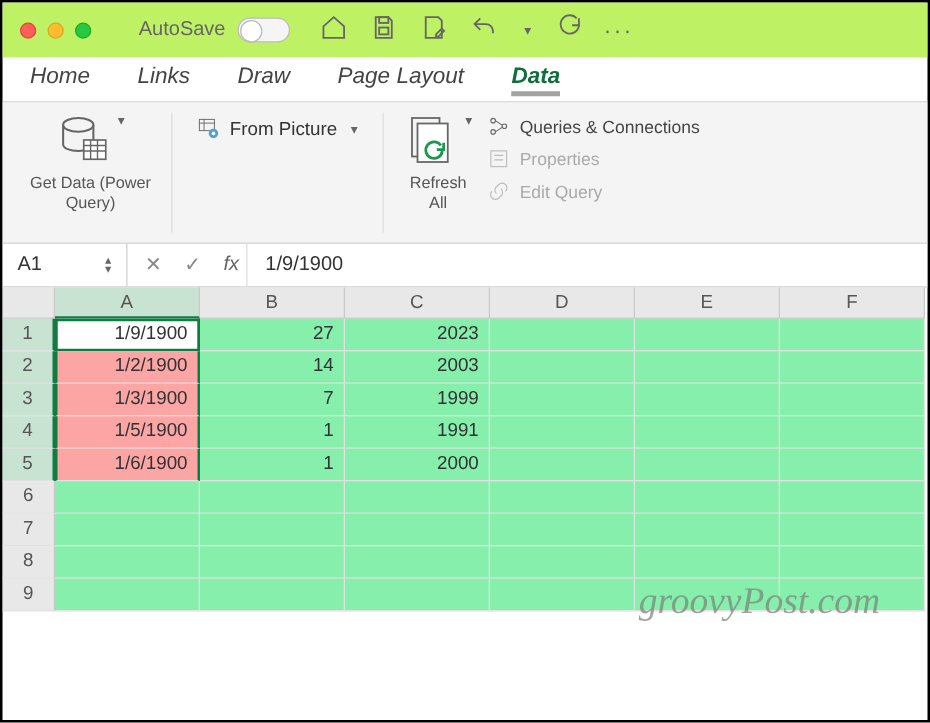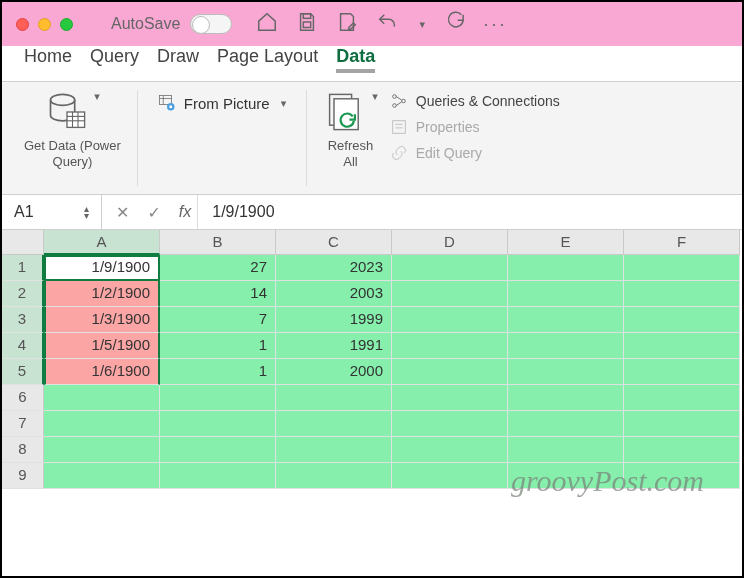--- a/index.html
+++ b/index.html
@@ -1,33 +1,33 @@
 <!DOCTYPE html>
 <html><head>
 <meta charset="utf-8">
 <style>
 * { margin: 0; padding: 0; box-sizing: border-box; font-family: -apple-system, "Segoe UI", sans-serif; }
 body { background: #fff; width: 744px; height: 578px; overflow: hidden; border: 2px solid #000; }
 
 
-.titlebar { height: 44px; display: flex; align-items: center; padding: 0 14px; gap: 8px; background: #f9a8d4; }
+.titlebar { height: 44px; display: flex; align-items: center; padding: 0 14px; gap: 8px; background: #bef264; }
 .traffic { display: flex; gap: 9px; }
 .traffic span { width: 13px; height: 13px; border-radius: 50%; display: inline-block; }
 .dot-red { background: #ff5f56; border: 1px solid #e0443e; }
 .dot-yellow { background: #ffbd2e; border: 1px solid #dea123; }
 .dot-green { background: #27c93f; border: 1px solid #1aab29; }
 .autosave { margin-left: 30px; display: flex; align-items: center; gap: 10px; color: #666; font-size: 16px; }
 .toggle { width: 42px; height: 20px; border-radius: 12px; border: 1px solid #bbb; position: relative; background: #f5f5f5; }
 .toggle::after { content: ""; position: absolute; width: 16px; height: 16px; border-radius: 50%; background: #fff; border: 1px solid #bbb; top: 1px; left: 1px; }
 .tb-icons { display: flex; gap: 18px; margin-left: 16px; align-items: center; }
 .tb-icons svg { width: 22px; height: 22px; }
 .tb-icons .more { letter-spacing: 2px; color: #666; font-size: 18px; }
 
 
-.tabs { height: 36px; display: flex; align-items: flex-start; gap: 18px; padding: 0 22px; font-size: 18px; color: #444; border-bottom: 1px solid #d0d0d0; }
+.tabs { height: 36px; display: flex; align-items: center; gap: 38px; padding: 0 22px; font-size: 18px; color: #444; border-bottom: 1px solid #d0d0d0; font-style: italic; }
 .tab { padding-bottom: 6px; cursor: pointer; }
 .tab.active { color: #0f6e3f; font-weight: 700; border-bottom: 4px solid #a3a3a3; padding-bottom: 2px; }
 
 
 .ribbon { height: 112px; background: #f4f4f4; display: flex; padding: 8px 14px; align-items: stretch; }
 .group { display: flex; flex-direction: column; align-items: center; justify-content: flex-start; padding: 0 8px; gap: 2px; }
 .group.sep { border-right: 1px solid #dcdcdc; padding-right: 16px; margin-right: 8px; }
 .big-icon { width: 44px; height: 44px; }
 .group-label { font-size: 13px; color: #555; text-align: center; margin-top: 2px; line-height: 1.2; }
 .chev { font-size: 11px; color: #666; margin-left: 3px; }
@@ -92,21 +92,21 @@
     <span><svg viewBox="0 0 24 24" fill="none" stroke="#666" stroke-width="1.6">
           <path d="M20 4a8 8 0 1 0 2 6"></path>
           <path d="M22 4v6h-6"></path>
         </svg></span>
     <span class="more">···</span>
   </div>
 </div>
 
 <div class="tabs" id="tabs">
     <div class="tab">Home</div>
-    <div class="tab">Query</div>
+    <div class="tab">Links</div>
     <div class="tab">Draw</div>
     <div class="tab">Page Layout</div>
     <div class="tab active">Data</div>
   </div>
 
 <div class="ribbon">
   <div class="group sep">
     <div style="display:flex;align-items:flex-start;gap:2px">
       <svg class="big-icon" viewBox="0 0 40 40">
           <ellipse cx="16" cy="9" rx="11" ry="5" fill="none" stroke="#666" stroke-width="1.5"></ellipse>

